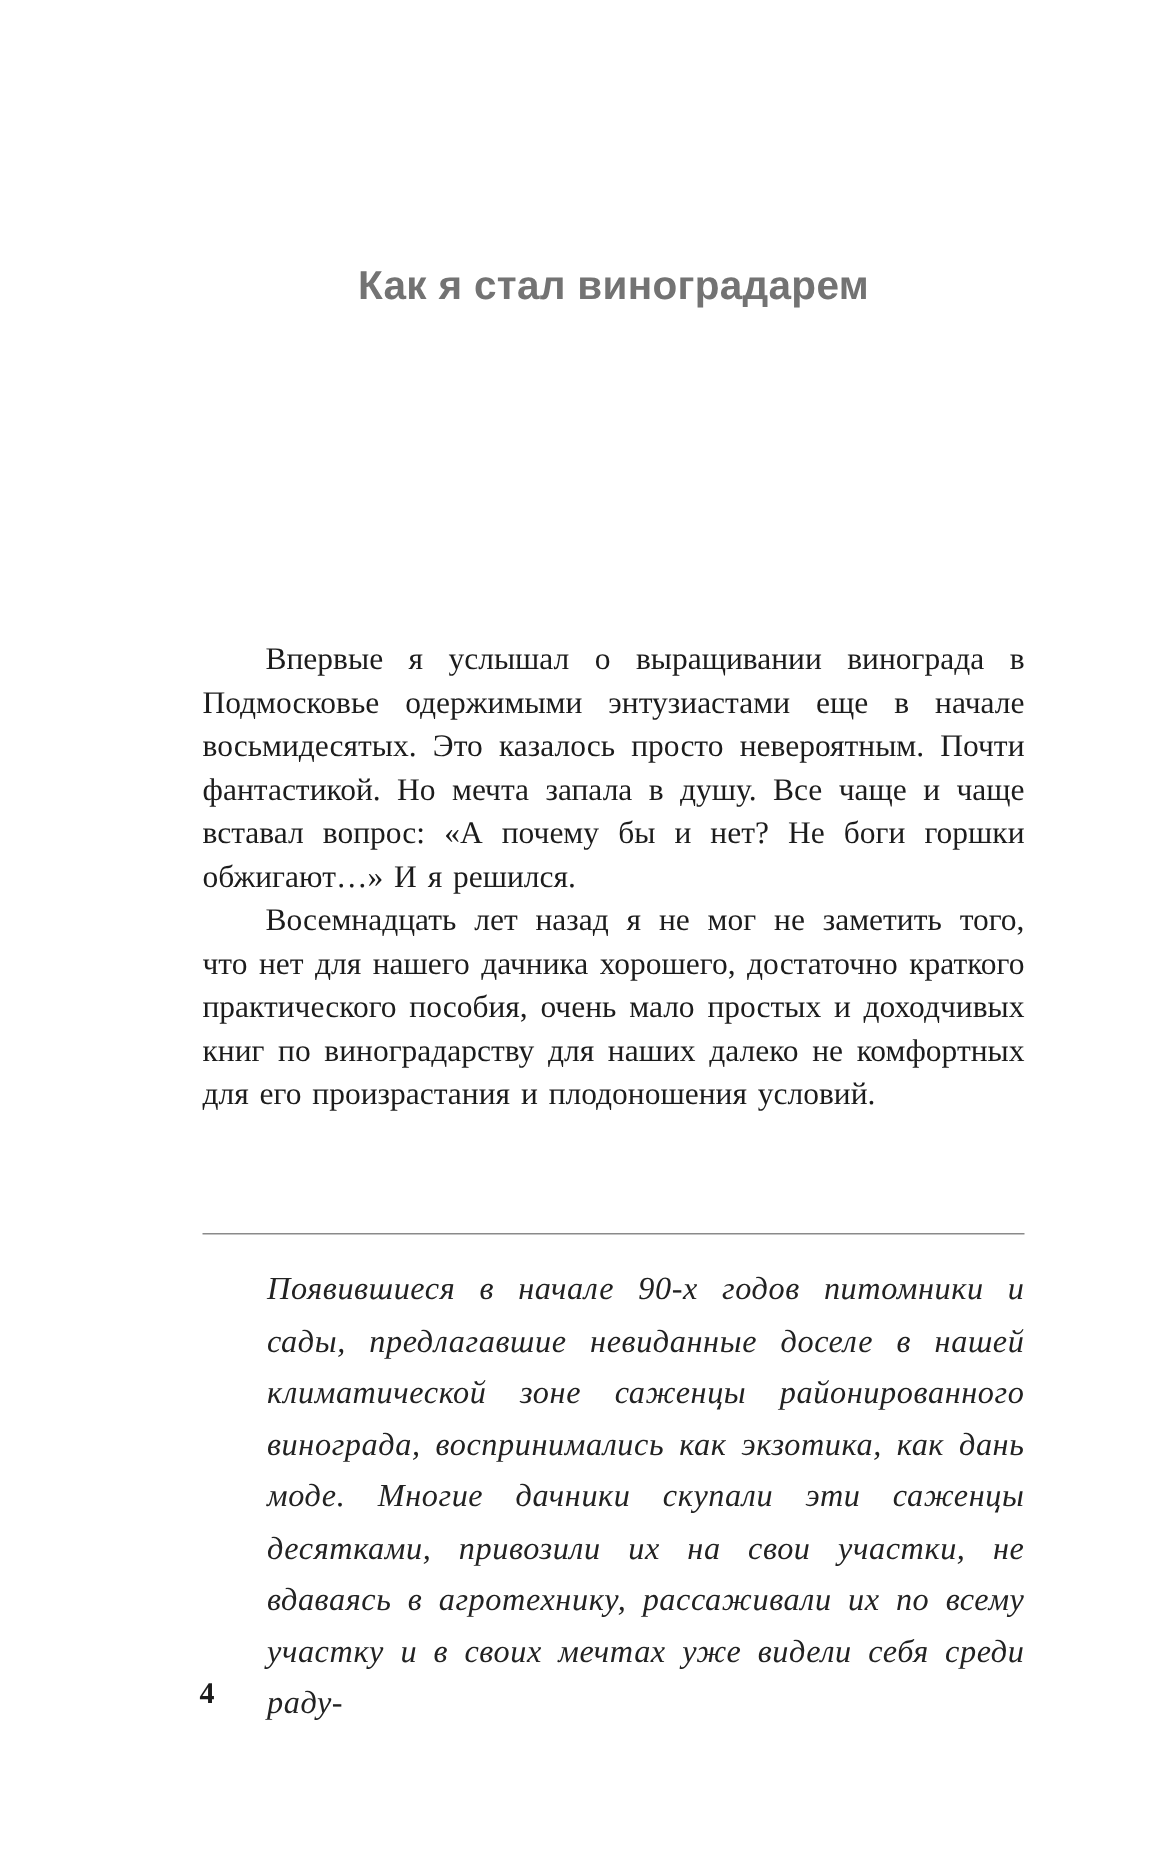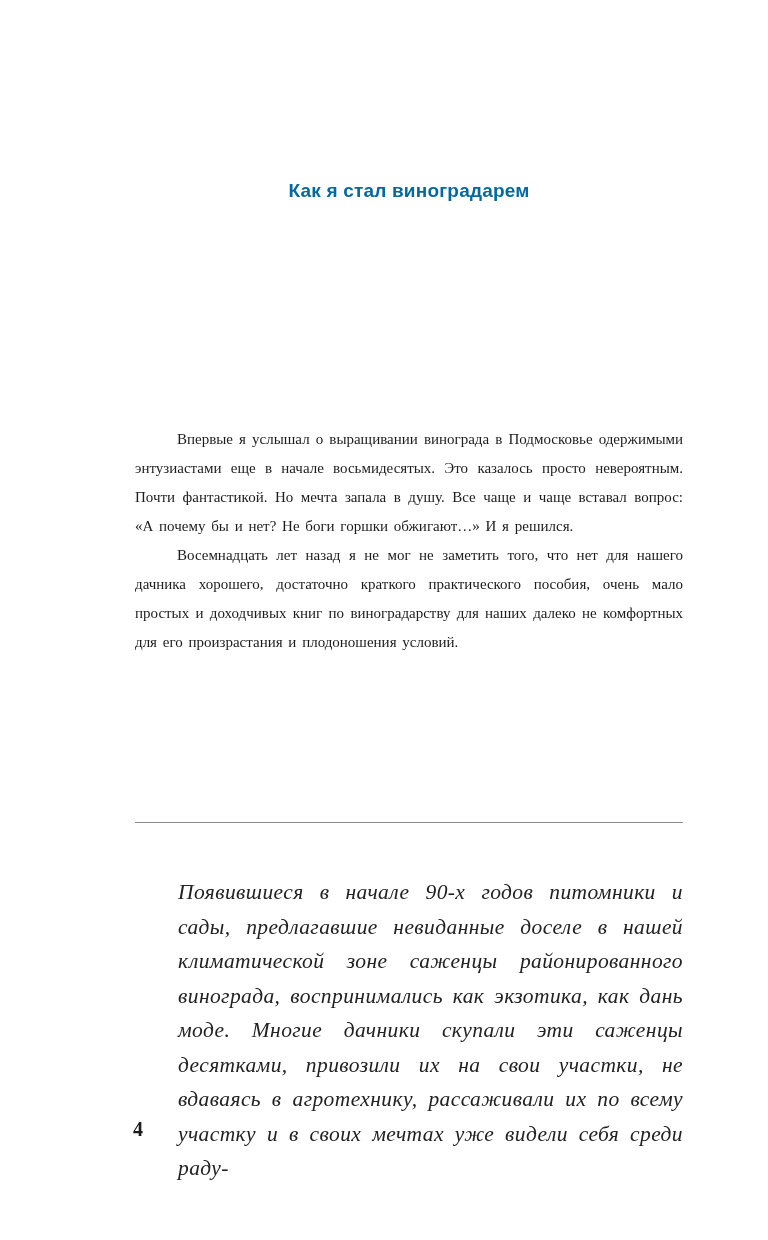--- a/index.html
+++ b/index.html
@@ -18,52 +18,52 @@
   }
   .chapter-title {
     position: absolute;
     top: 172px;
     left: 135px;
     width: 548px;
     margin: 0;
     text-align: center;
     font-family: "Liberation Sans", sans-serif;
     font-weight: bold;
-    font-size: 19px;
+    font-size: 27px;
     line-height: 37px;
-    color: #0369a1;
+    color: #737373;
     letter-spacing: 0.2px;
   }
   .body-text {
     position: absolute;
     top: 425px;
     left: 135px;
     width: 548px;
-    font-size: 15px;
+    font-size: 21px;
     line-height: 29px;
     text-align: justify;
     word-spacing: 2px;
     color: #1c1c1c;
   }
   .body-text p {
     margin: 0;
     text-indent: 42px;
   }
   .section-divider {
     position: absolute;
     top: 822px;
     left: 135px;
     width: 548px;
     margin: 0;
     border: none;
     border-top: 1.6px solid #8a8a8a;
   }
   .quote-block {
     position: absolute;
-    top: 875px;
+    top: 842px;
     left: 178px;
     width: 505px;
     font-style: italic;
     font-size: 21.5px;
     line-height: 34.5px;
     text-align: justify;
     letter-spacing: 0.4px;
     word-spacing: 3px;
     color: #222222;
   }

